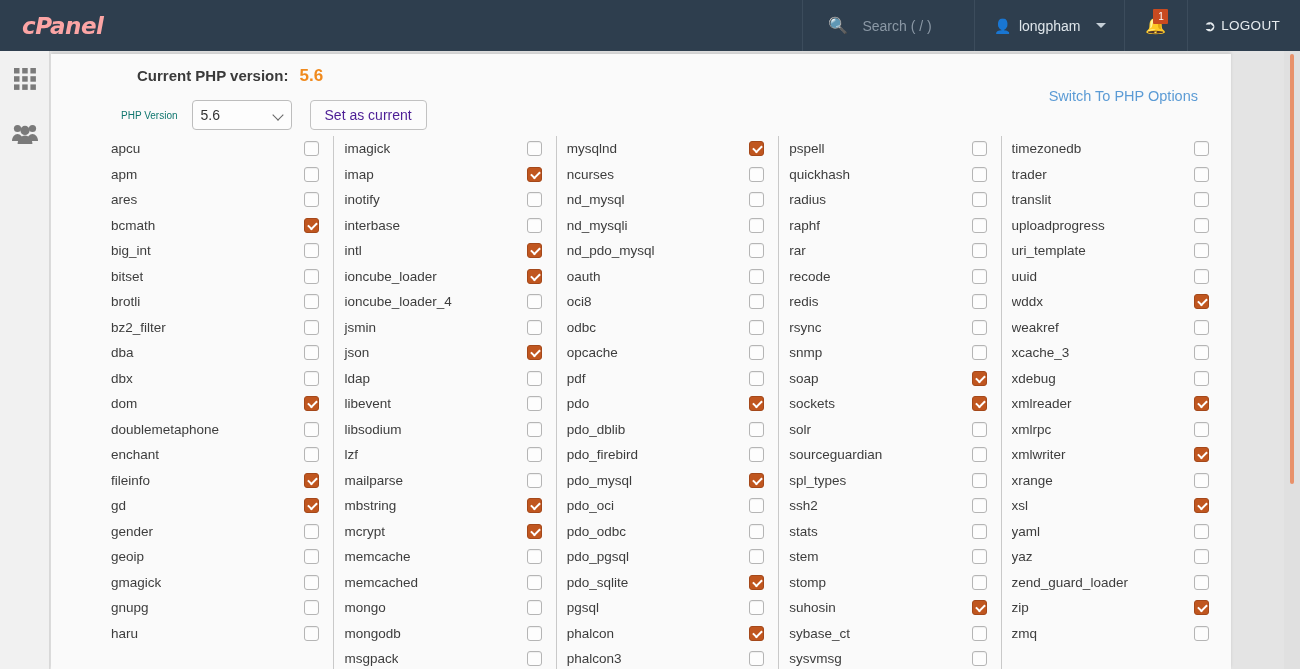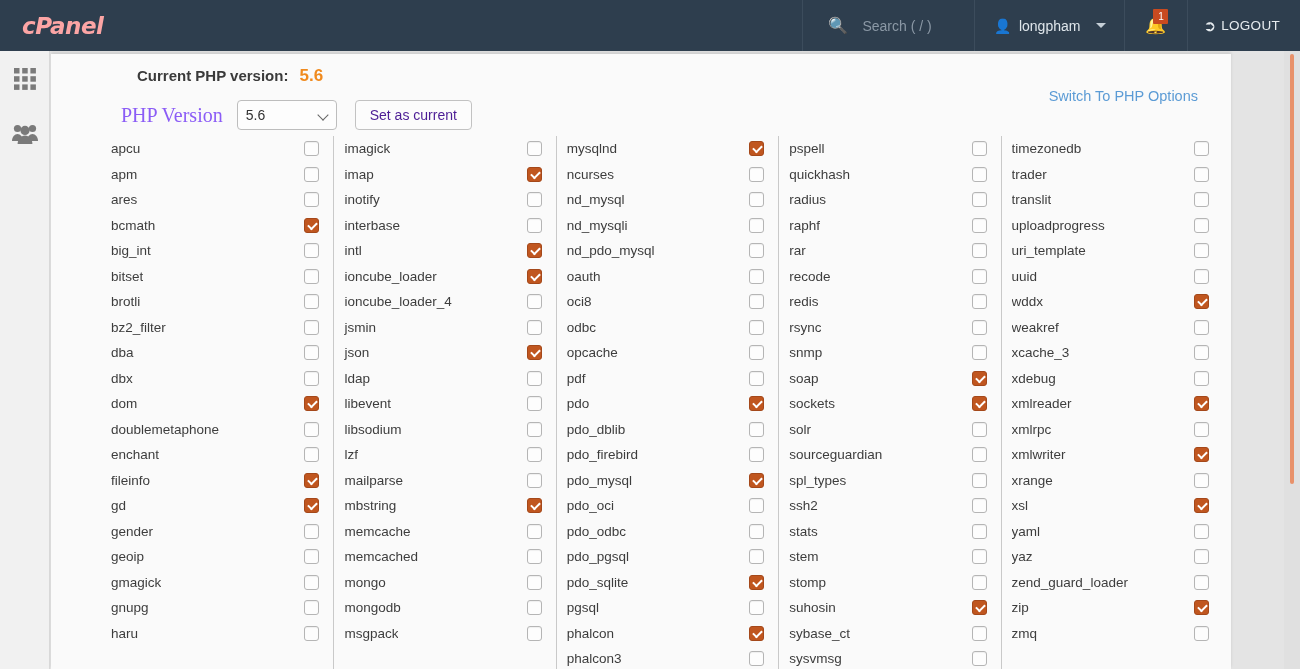--- a/index.html
+++ b/index.html
@@ -99,21 +99,21 @@
   #ver-header { padding: 12px 0 0 70px; position: relative; }
   #cur-row { font-size: 15px; margin-left: 16px; }
   #cur-label { font-weight: bold; color: #3a3a3a; }
   #cur-value {
     color: #f08a1e; font-weight: bold;
     font-size: 17px; margin-left: 7px;
   }
   #sel-row {
     margin-top: 14px; display: flex; align-items: center;
   }
-  #ver-label { font-size: 20px; color: #8b5cf6; margin-right: 14px; font-family: Liberation Serif, serif; }
+  #ver-label { font-size: 10px; color: #0f766e; margin-right: 14px; }
   #ver-select {
     -webkit-appearance: none; appearance: none;
     width: 100px; height: 30px;
     border: 1px solid #bdbdbd; border-radius: 4px;
     background: #fdfdfd;
     font-family: "Liberation Sans", sans-serif;
     font-size: 14px; color: #333;
     padding: 0 8px; outline: none;
   }
   #select-wrap { position: relative; display: inline-block; }
@@ -415,20 +415,24 @@
         </div>
         <div class="ext-row">
           <span class="ext-name">mailparse</span>
           <span class="cb" role="checkbox" aria-checked="false"></span>
         </div>
         <div class="ext-row">
           <span class="ext-name">mbstring</span>
           <span class="cb on" role="checkbox" aria-checked="true"></span>
         </div>
         <div class="ext-row">
+          <span class="ext-name">mcrypt</span>
+          <span class="cb on" role="checkbox" aria-checked="true"></span>
+        </div>
+        <div class="ext-row">
           <span class="ext-name">memcache</span>
           <span class="cb" role="checkbox" aria-checked="false"></span>
         </div>
         <div class="ext-row">
           <span class="ext-name">memcached</span>
           <span class="cb" role="checkbox" aria-checked="false"></span>
         </div>
         <div class="ext-row">
           <span class="ext-name">mongo</span>
           <span class="cb" role="checkbox" aria-checked="false"></span>

